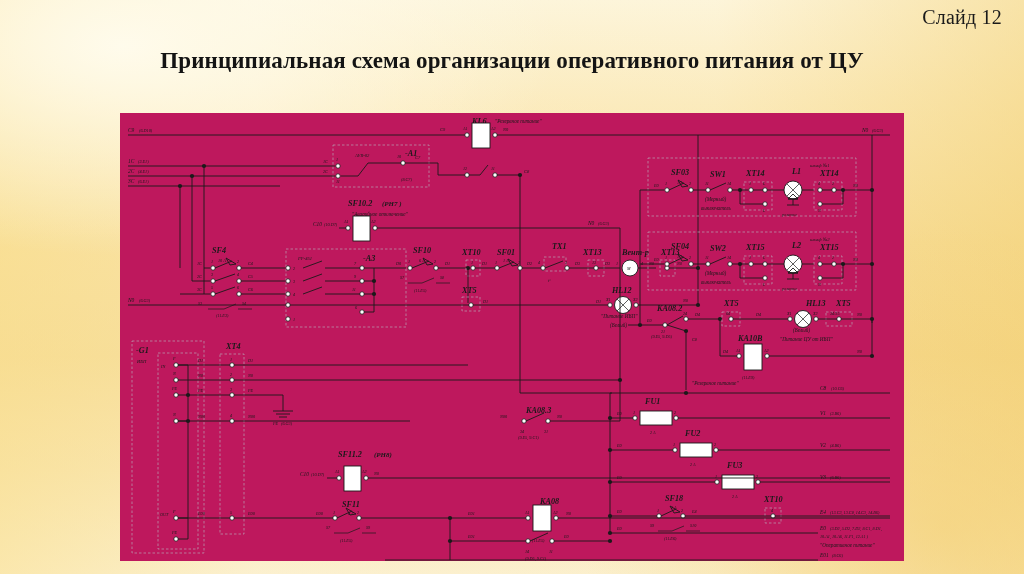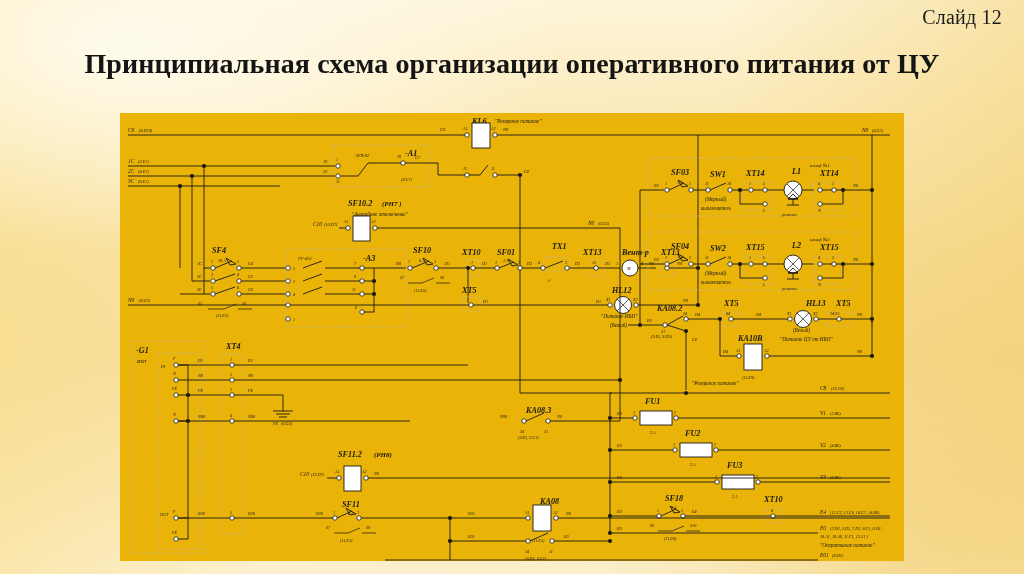--- a/index.html
+++ b/index.html
@@ -21,28 +21,28 @@
     pointer-events:none;
   }
 
   .slide-no{
     position:absolute;right:22px;top:6px;
     font-size:20px;font-weight:400;color:#1a1a1a;
     letter-spacing:.2px;
   }
   .slide-title{
     position:absolute;left:0;top:48px;width:1024px;text-align:center;
-    font-size:28px;font-weight:700;color:#141414;
+    font-size:23px;font-weight:700;color:#141414;
     letter-spacing:.1px;
   }
 
   
   .sheet{
     position:absolute;left:120px;top:113px;width:784px;height:448px;
-    background:#eab308;
+    background:#be185d;
     overflow:hidden;
   }
   .sheet svg{display:block;}
 
   
   .t{font-family:"Liberation Serif",serif;fill:#1a1a1a;}
   .lbl{font-size:5.4px;font-style:italic;}
   .lbl-s{font-size:4.6px;font-style:italic;}
   .dev{font-size:8.2px;font-style:italic;font-weight:700;}
   .dev-s{font-size:7px;font-style:italic;font-weight:700;}

